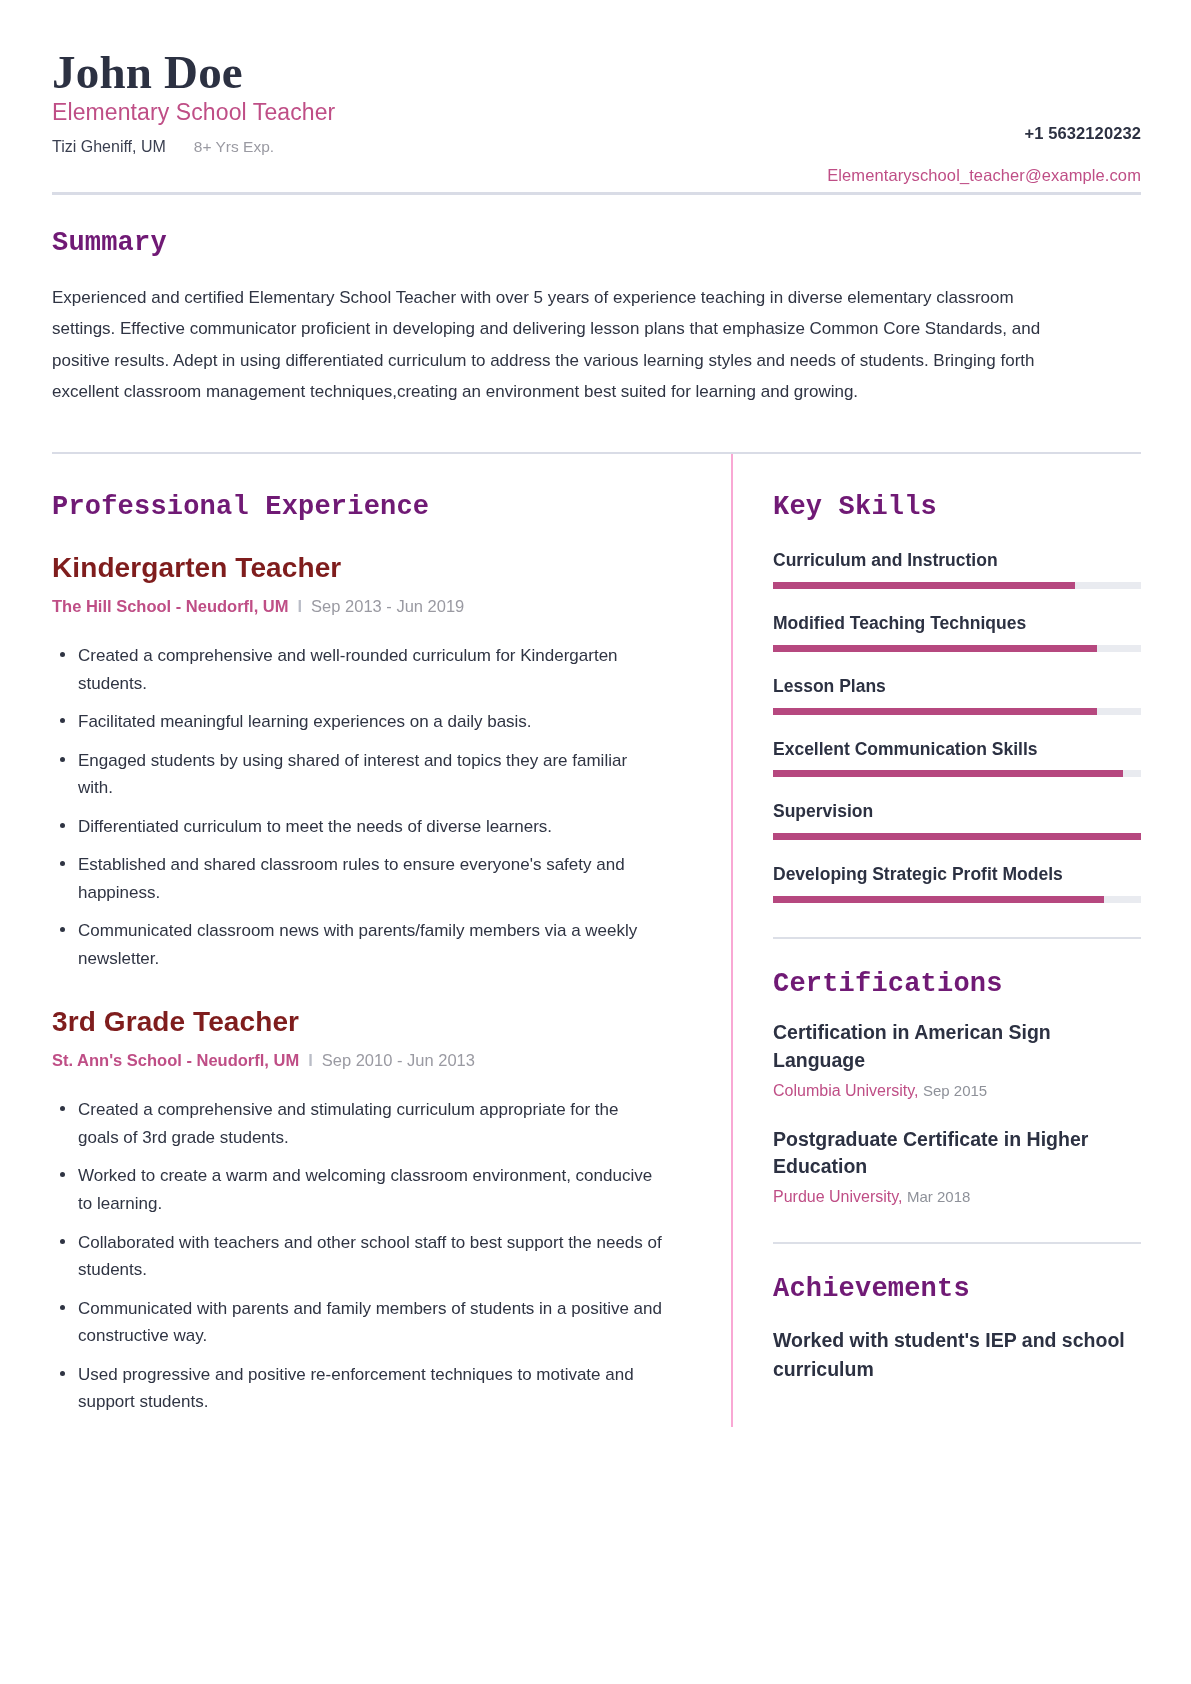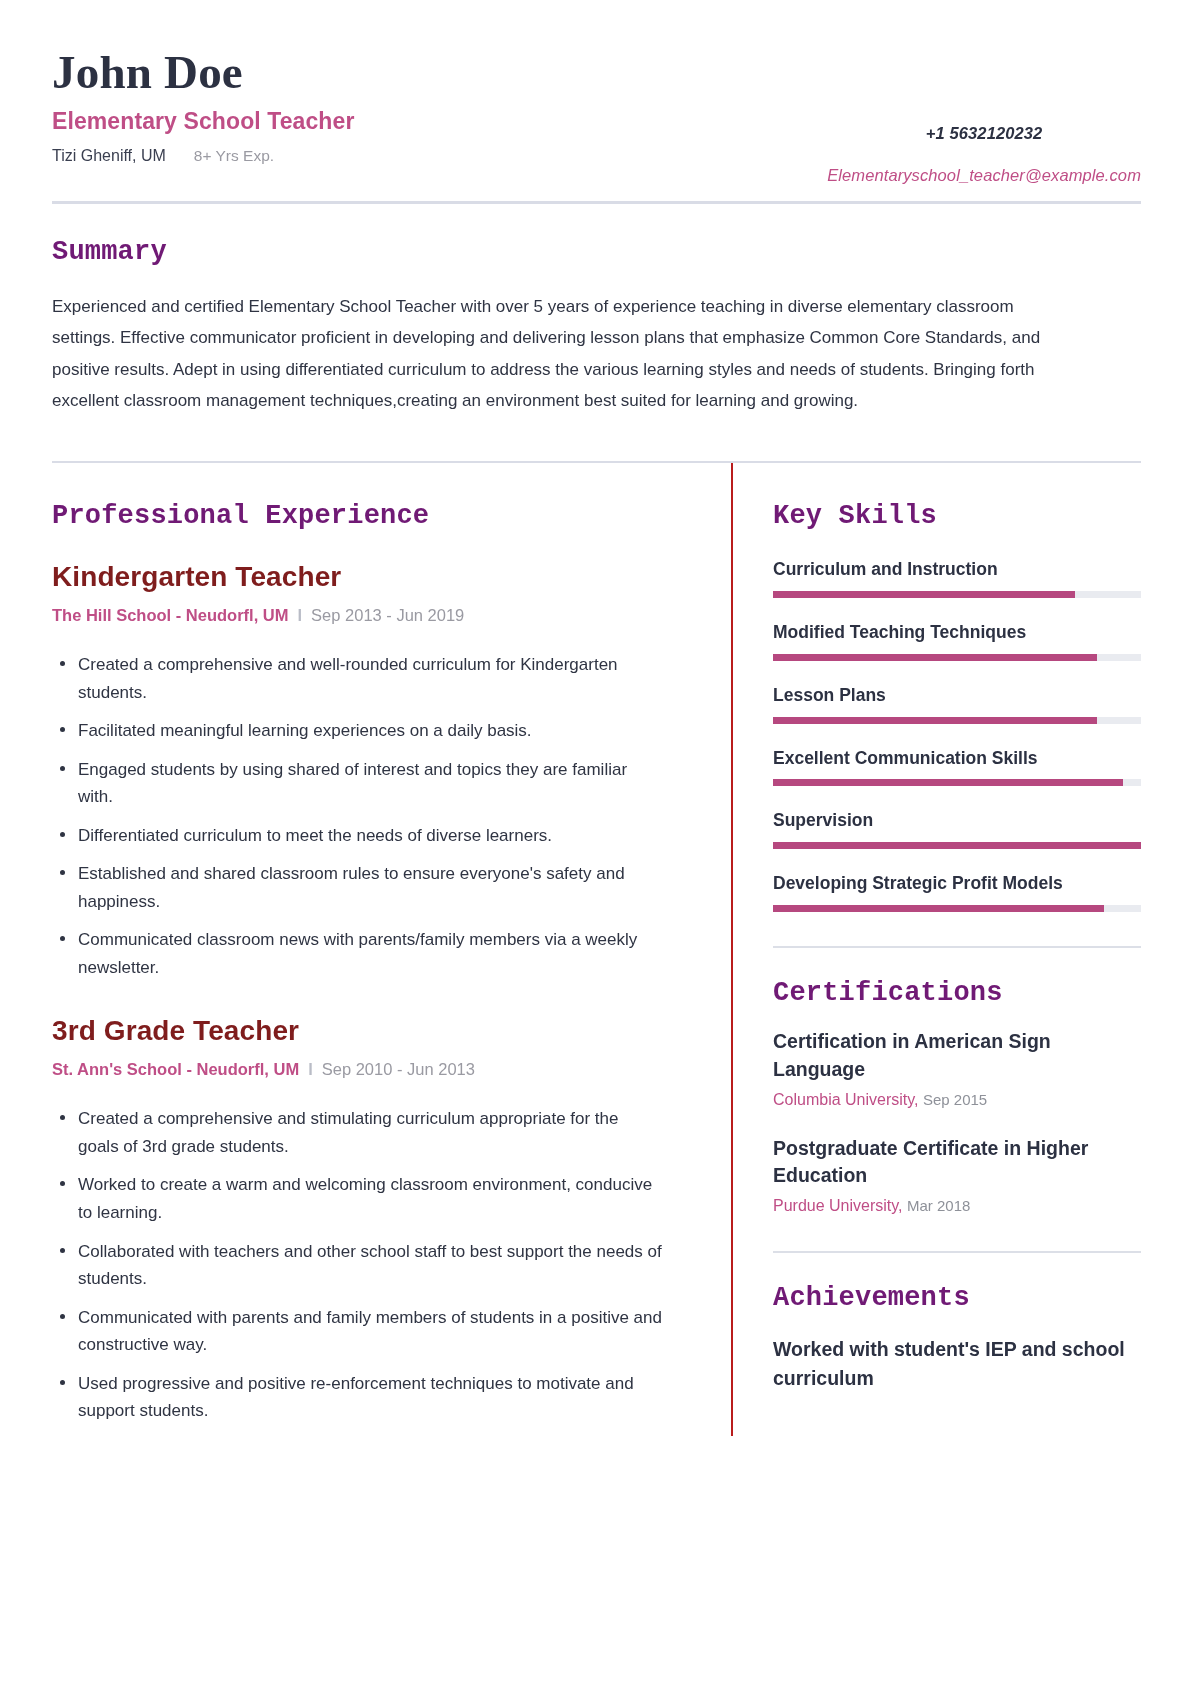--- a/index.html
+++ b/index.html
@@ -26,42 +26,40 @@
   .hdr-name {
     font-family:"Liberation Serif", serif;
     font-weight:bold;
     font-size:47px;
     line-height:1.12;
     color:#2c3142;
     letter-spacing:0.2px;
   }
   .hdr-role {
     font-size:23px;
-    font-weight:bold;
+    font-weight:normal;
     color:#c04e8e;
     color:#bf4e86;
-    margin-top:9px;
     letter-spacing:0.1px;
   }
   .hdr-meta {
     margin-top:12px;
     font-size:16px;
     color:#3a3f50;
     display:flex;
     align-items:baseline;
     gap:28px;
   }
   .hdr-exp { color:#9a9aa2; font-size:15.5px; }
 
   .hdr-right {
     position:absolute;
     right:0;
     top:78px;
-    text-align:center;
-    font-style:italic;
+    text-align:right;
   }
   .hdr-phone {
     font-size:16.5px;
     font-weight:bold;
     color:#2c3142;
     letter-spacing:0.1px;
   }
   .hdr-email {
     margin-top:23px;
     font-size:16.5px;
@@ -104,21 +102,21 @@
   }
   .col-left {
     width:655px;
     padding-top:38px;
     padding-right:34px;
   }
   .col-right {
     flex:1;
     padding-top:38px;
     padding-left:40px;
-    border-left:2px solid #b91c1c;
+    border-left:2px solid #f9a8d4;
     margin-left:2px;
   }
 
   
   .job { margin-top:34px; }
   .job:first-of-type { margin-top:30px; }
   .job-title {
     font-size:28px;
     font-weight:bold;
     color:#7f1d1d;

